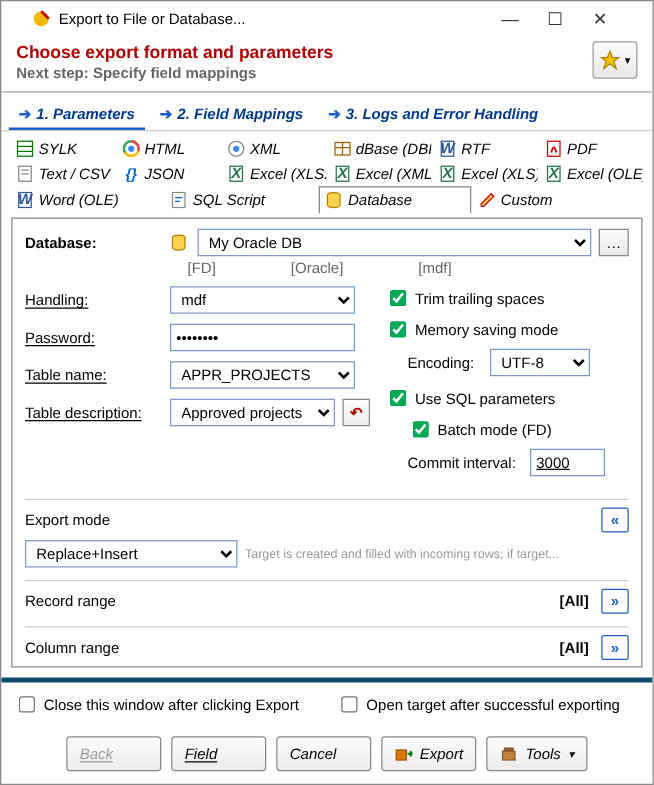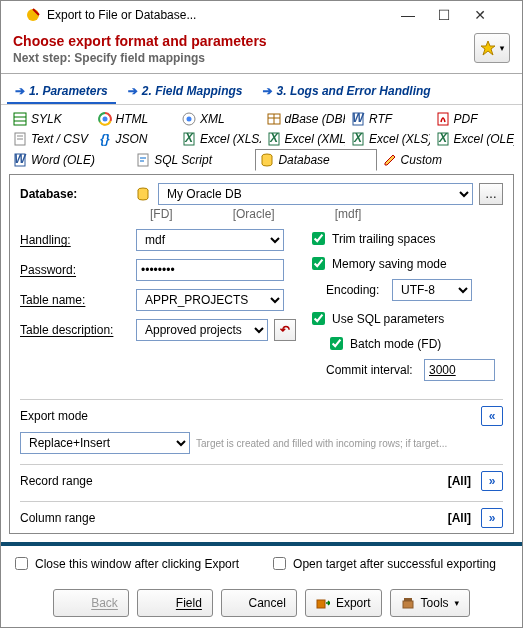--- a/index.html
+++ b/index.html
@@ -40,21 +40,21 @@
 .section { border-top: 1px solid #ccc; padding-top: 6px; margin-top: 10px; }
 .sec-head { display: flex; align-items: center; gap: 6px; }
 .sec-title { flex: 0 0 auto; }
 .sec-hint { flex: 1; color: #999; font-size: 10px; white-space: nowrap; overflow: hidden; text-overflow: ellipsis; }
 .sec-val { font-weight: bold; margin-right: 4px; }
 .chev-btn { width: 22px; height: 20px; border: 1px solid #1e5fc7; border-radius: 2px; display: flex; align-items: center; justify-content: center; color: #1e5fc7; font-weight: bold; cursor: pointer; background: #fff; }
 .export-mode-sel { width: 170px; }
 .bottom-bar { padding: 8px 10px 10px 10px; border-top: 4px solid #0c4a6e; }
 .bottom-row { display: flex; gap: 30px; margin-bottom: 10px; }
 .btn-row { display: flex; gap: 8px; justify-content: center; }
-.btn { min-width: 76px; height: 28px; border: 1px solid #888; border-radius: 3px; background: linear-gradient(#fdfdfd,#ececec); display: flex; align-items: center; justify-content: flex-end; gap: 6px; cursor: pointer; padding: 4px 10px; }
+.btn { min-width: 76px; height: 28px; border: 1px solid #888; border-radius: 3px; background: linear-gradient(#fdfdfd,#ececec); display: flex; align-items: center; justify-content: flex-start; gap: 6px; cursor: pointer; padding: 4px 10px; font-style: italic; }
 .btn.disabled { color: #999; }
 .undo-btn { width: 22px; height: 22px; border: 1px solid #888; display: flex; align-items: center; justify-content: center; color: #b00000; font-weight: bold; cursor: pointer; background: linear-gradient(#fdfdfd,#eee); }
 svg { display: block; }
 </style>
 </head>
 <body>
 
 <div class="titlebar">
   <span class="icon">
     <svg viewBox="0 0 16 16">
@@ -276,21 +276,21 @@
       <label class="chk">
           <input type="checkbox" checked="" style="">
           <span>Use SQL parameters</span>
         </label>
       <label class="chk indent">
           <input type="checkbox" checked="" style="">
           <span>Batch mode (FD)</span>
         </label>
       <div class="row indent">
           <span style="width:92px">Commit interval:</span>
-        <input type="text" style="width: 71px; text-decoration: underline;" value="3000">
+        <input type="text" style="width: 60px; text-decoration: underline;" value="3000">
         </div>
     </div>
   </div>
 
   <div class="section">
     <div class="sec-head">
       <span class="sec-title">Export mode</span>
       <span style="flex:1"></span>
       <div class="chev-btn">«</div>
     </div>

